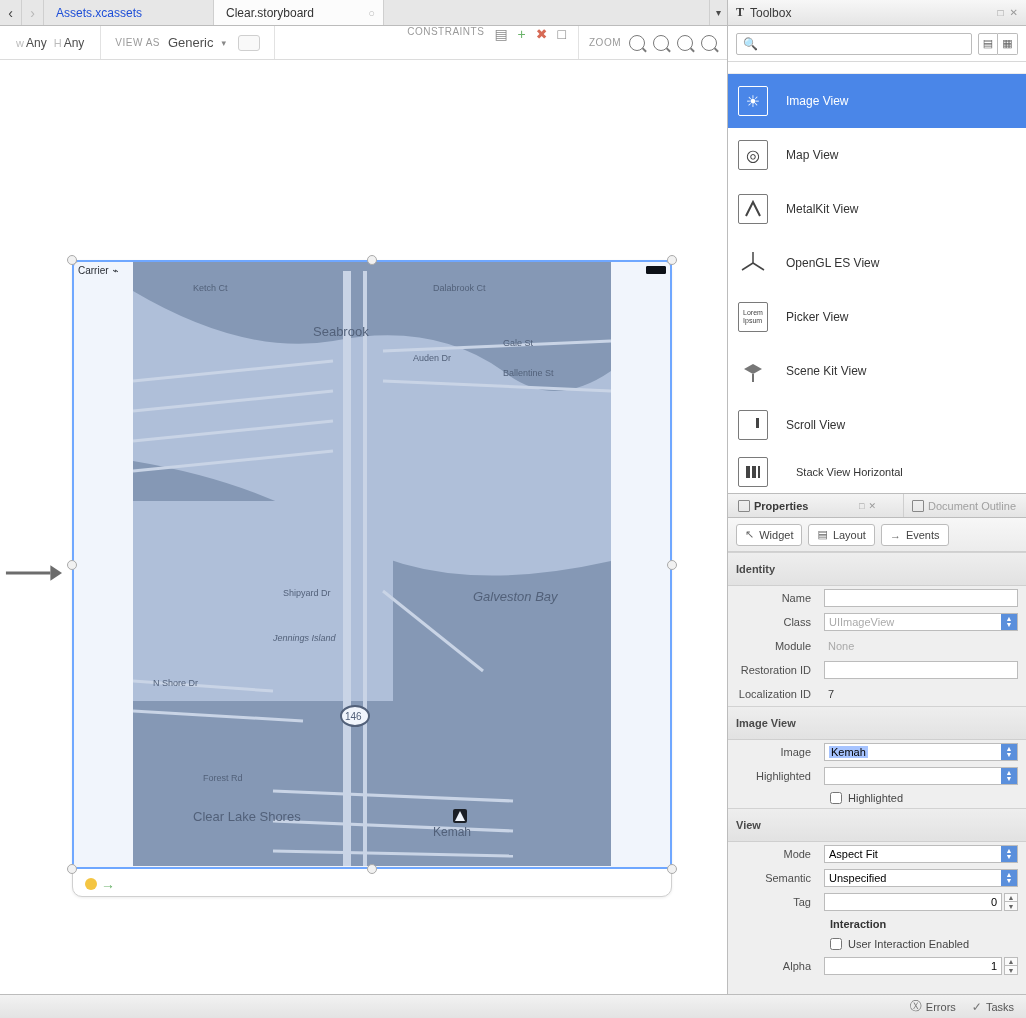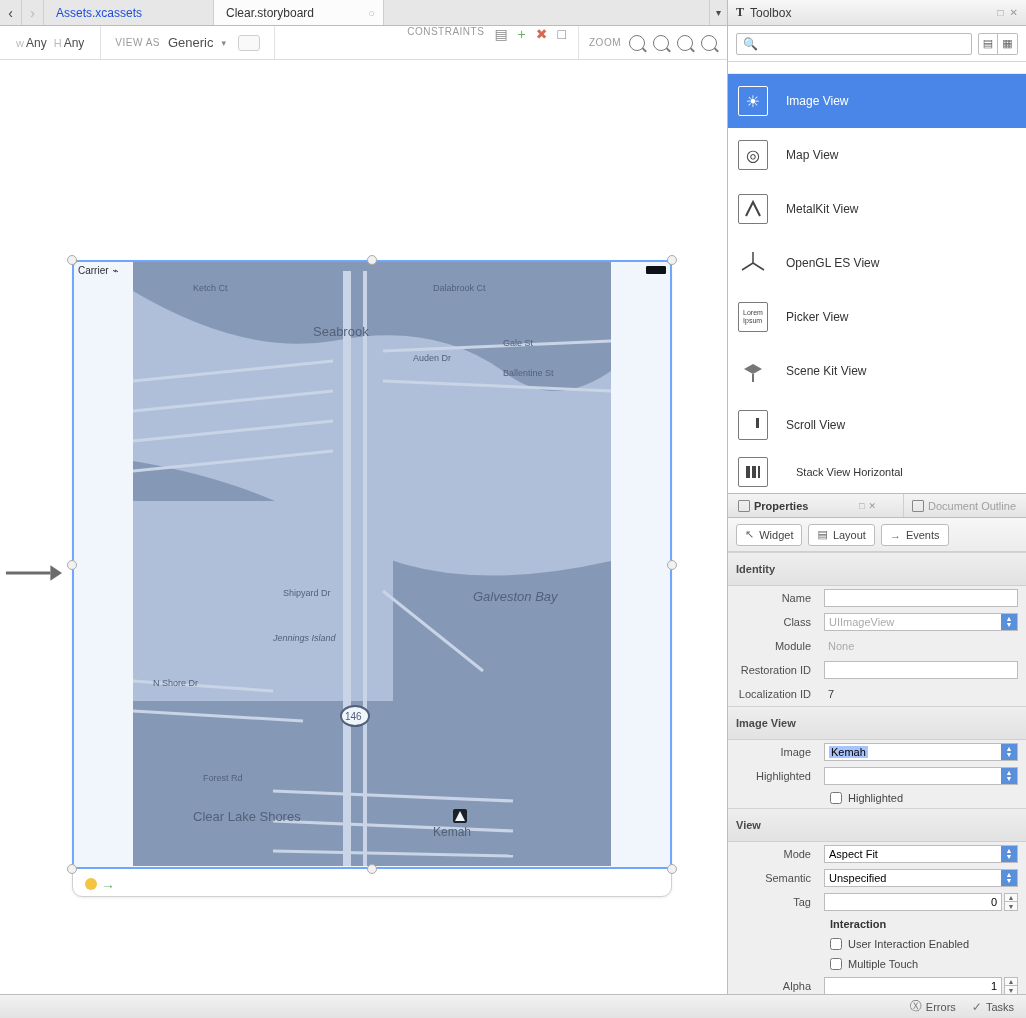--- a/index.html
+++ b/index.html
@@ -408,24 +408,20 @@
             <div class="spinner">
                 <div>▲</div>
                 <div>▼</div>
               </div>
           </div>
           <div class="sub-title">Interaction</div>
           <div class="check-row">
             <input type="checkbox" style="">
             <span>User Interaction Enabled</span>
           </div>
-          <div class="check-row">
-            <input type="checkbox" style="">
-            <span>Multiple Touch</span>
-          </div>
           <div class="prop-row">
             <span class="plabel">Alpha</span>
             <input type="text" class="pinput" style="text-align: right;" value="1">
             <div class="spinner">
                 <div>▲</div>
                 <div>▼</div>
               </div>
           </div>
         </div>
       </div>

